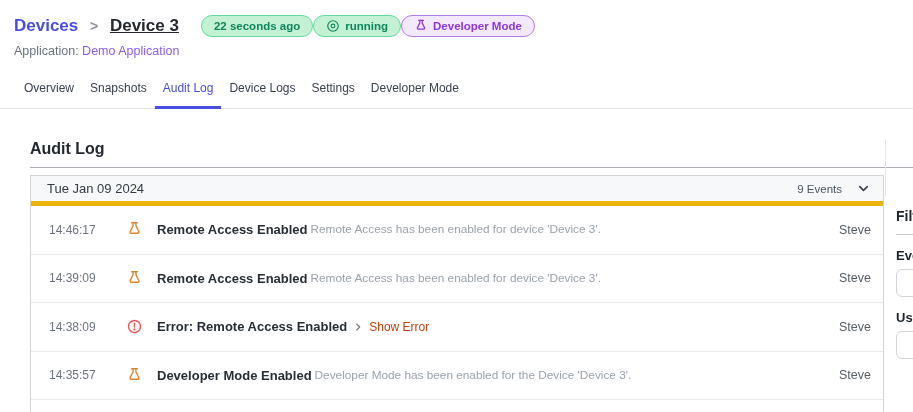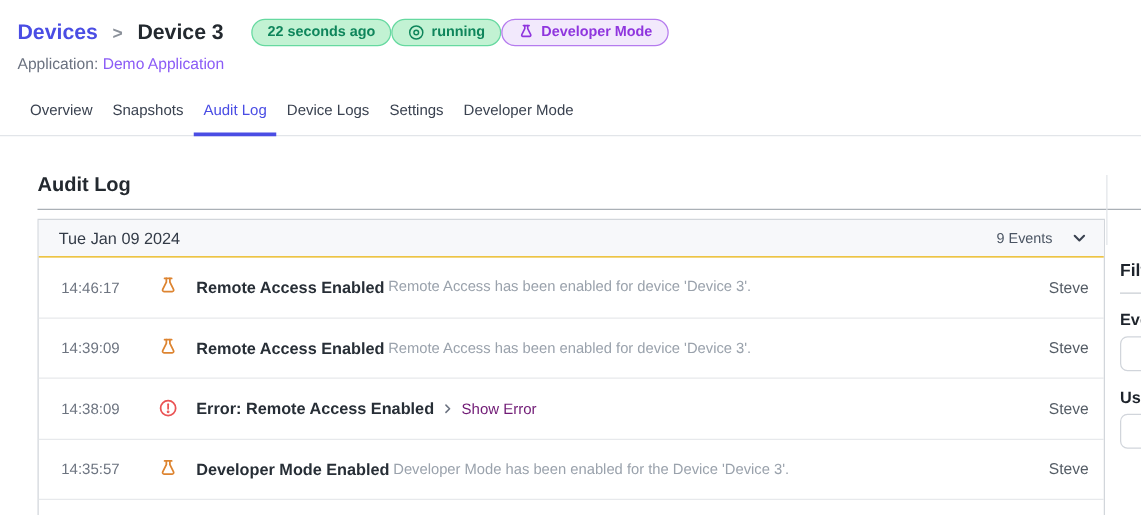--- a/index.html
+++ b/index.html
@@ -6,21 +6,21 @@
   html,body { width:913px; height:412px; overflow:hidden; background:#fff;
               font-family:"Liberation Sans", sans-serif; }
   .page { position:relative; width:913px; height:412px; overflow:hidden; }
 
   
   .hdr { padding:15px 0 0 14px; }
   .crumb-row { display:flex; align-items:center; }
   .crumb { font-size:17px; font-weight:bold; }
   .crumb .parent { color:#4a4de4; cursor:pointer; }
   .crumb .sep { color:#8b919a; font-weight:600; font-size:14px; margin:0 7px; }
-  .crumb .current { color:#23292f; }
+  .crumb .current { color:#23292f;text-decoration:underline; }
   .badges { display:flex; align-items:center; margin-left:22px; }
   .badge { display:inline-flex; align-items:center; gap:5px; height:22px;
            padding:0 12px; border-radius:12px; font-size:11.5px; font-weight:600; }
   .badge.green { background:#c2f2d3; border:1px solid #66d9a0; color:#0e855b; }
   .badge.purple { background:#f2e9fc; border:1px solid #b57bee; color:#8f35de; }
   .app-line { margin-top:7px; font-size:12.5px; color:#6b7280; }
   .app-line a { color:#8b5cf6; text-decoration:none; cursor:pointer; }
 
   
   .tabs { display:flex; margin-top:13px; padding-left:16px; border-bottom:1px solid #e2e5e9; }
@@ -30,34 +30,34 @@
 
   
   .content { position:relative; width:913px; }
   .vline { position:absolute; left:885px; top:0; width:1px; height:56px; background:#e2e5e9; }
   .main { margin-left:30px; width:854px; }
   .section-title { margin-top:31px; font-size:16px; font-weight:bold; color:#23292f; }
   .section-rule { margin-top:9px; width:883px; height:1px; background:#aab0b6; }
 
   .logbox { margin-top:7px; width:854px; border:1px solid #d2d6db; background:#fff; }
   .loghead { display:flex; align-items:center; height:30px; background:#f7f8fa;
-             border-bottom:1px solid #eab308; padding:0 12px 0 16px; cursor:pointer; }
+             border-bottom:5px solid #eab308; padding:0 12px 0 16px; cursor:pointer; }
   .loghead .date { font-size:13px; color:#333b47; }
   .loghead .count { margin-left:auto; font-size:11.5px; color:#4b5563; }
   .loghead .chev { margin-left:14px; display:flex; align-items:center; }
 
   .row { display:flex; align-items:center; height:48.5px; border-bottom:1px solid #e7e9ec; }
   .row:last-child { border-bottom:none; }
   .row .time { width:48px; margin-left:18px; font-size:12px; color:#6d7480; }
   .row .ic { width:18px; margin-left:29px; display:flex; align-items:center; }
   .row .texts { margin-left:13px; display:flex; gap:3px; }
   .row .title { font-size:13px; font-weight:600; color:#272e36; }
   .row .desc { font-size:11.8px; color:#9aa2ac; }
   .row .err-link { display:flex; align-items:center; gap:6px; font-size:12px;
-                   color:#701a75; cursor:pointer; margin-left:3px;justify-content:center; }
+                   color:#c2410c; cursor:pointer; margin-left:3px;justify-content:center; }
   .row .user { margin-left:auto; padding-right:12px; font-size:12.5px; color:#555d66; }
 
   
   .filter { position:absolute; left:896px; top:68px; width:120px; }
   .filter .f-title { font-size:14px; font-weight:bold; color:#1d232b; }
   .filter .f-rule { margin-top:10px; width:110px; height:1px; background:#c9ced4; }
   .filter .f-label { margin-top:13px; font-size:13px; font-weight:bold; color:#1d232b; }
   .filter input { margin-top:6px; width:105px; height:28px; border:1px solid #d1d5db;
                   border-radius:6px; background:#fff; padding:0 8px; font-size:12px;
                   font-family:"Liberation Sans", sans-serif; }

